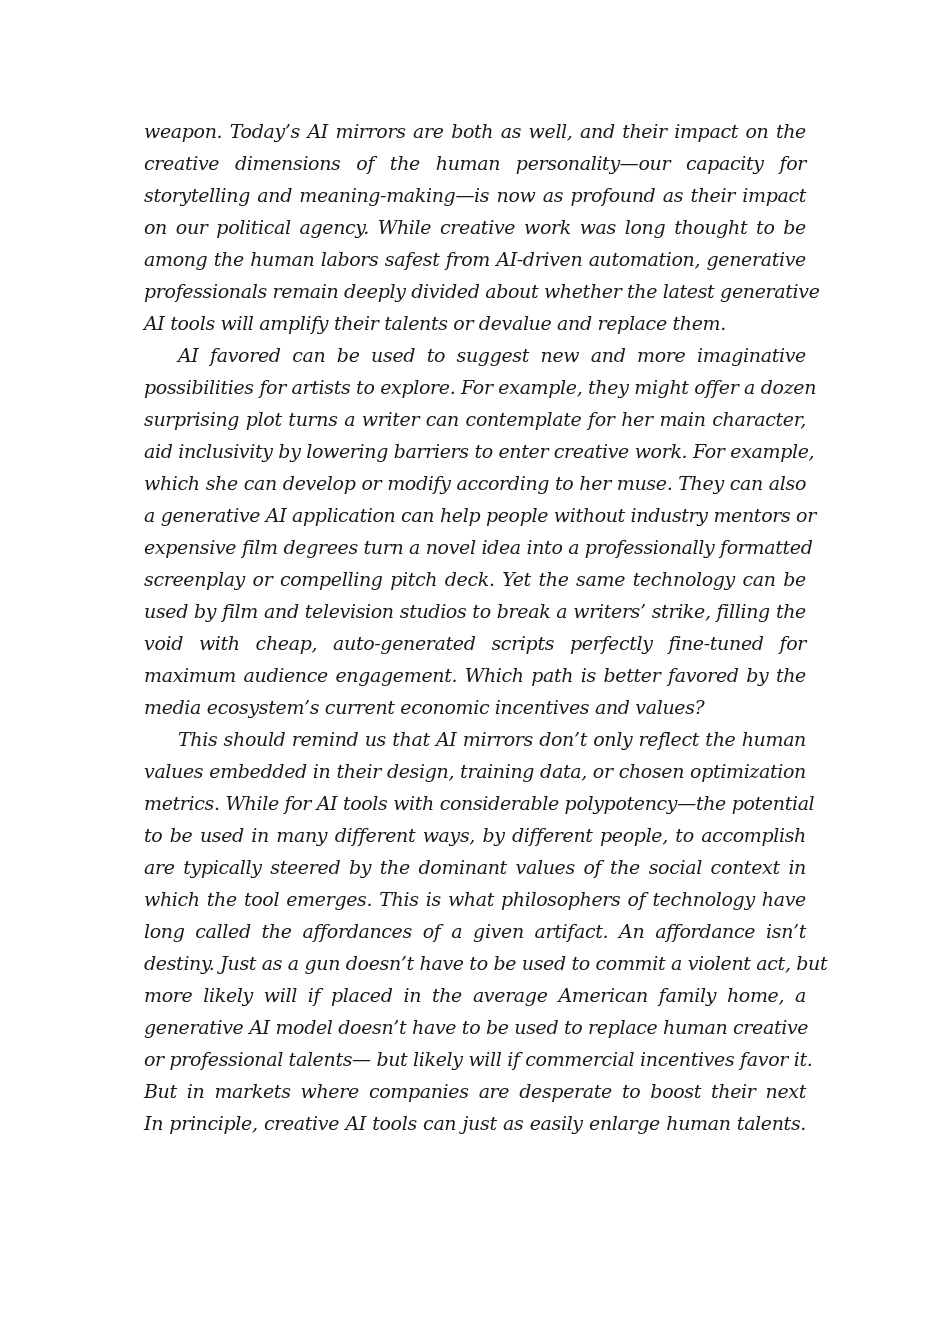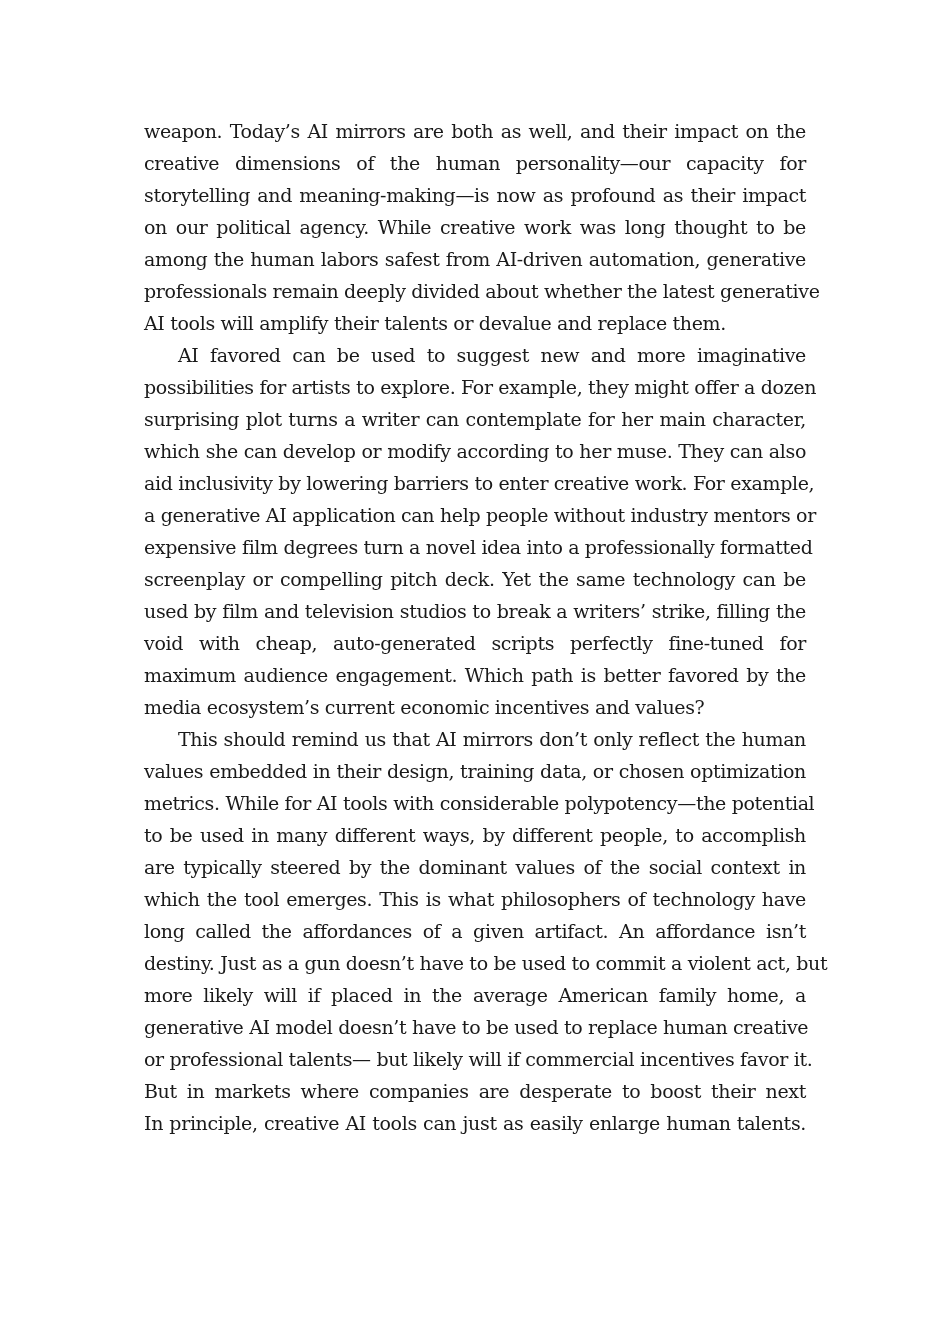--- a/index.html
+++ b/index.html
@@ -15,20 +15,21 @@
     }
     .page {
       position: absolute;
       left: 144px;
       top: 115px;
       width: 662px;
       font-family: "DejaVu Serif", "Liberation Serif", serif;
       font-size: 19px;
       color: #1a1a1a;
       letter-spacing: -0.35px;
+      font-style: italic;
     }
     .paragraph {
       margin: 0;
     }
     .line {
       display: block;
       height: 32px;
       line-height: 32px;
       white-space: nowrap;
       text-align: justify;
@@ -54,22 +55,22 @@
     <span class="line">on our political agency. While creative work was long thought to be</span>
     <span class="line">among the human labors safest from AI-driven automation, generative</span>
     <span class="line">professionals remain deeply divided about whether the latest generative</span>
     <span class="line last">AI tools will amplify their talents or devalue and replace them.</span>
   </div>
 
   <div class="paragraph">
     <span class="line indent">AI favored can be used to suggest new and more imaginative</span>
     <span class="line">possibilities for artists to explore. For example, they might offer a dozen</span>
     <span class="line">surprising plot turns a writer can contemplate for her main character,</span>
+    <span class="line">aid inclusivity by lowering barriers to enter creative work. For example,</span>
     <span class="line">which she can develop or modify according to her muse. They can also</span>
-    <span class="line">aid inclusivity by lowering barriers to enter creative work. For example,</span>
     <span class="line">a generative AI application can help people without industry mentors or</span>
     <span class="line">expensive film degrees turn a novel idea into a professionally formatted</span>
     <span class="line">screenplay or compelling pitch deck. Yet the same technology can be</span>
     <span class="line">used by film and television studios to break a writers’ strike, filling the</span>
     <span class="line">void with cheap, auto-generated scripts perfectly fine-tuned for</span>
     <span class="line">maximum audience engagement. Which path is better favored by the</span>
     <span class="line last">media ecosystem’s current economic incentives and values?</span>
   </div>
 
   <div class="paragraph">

